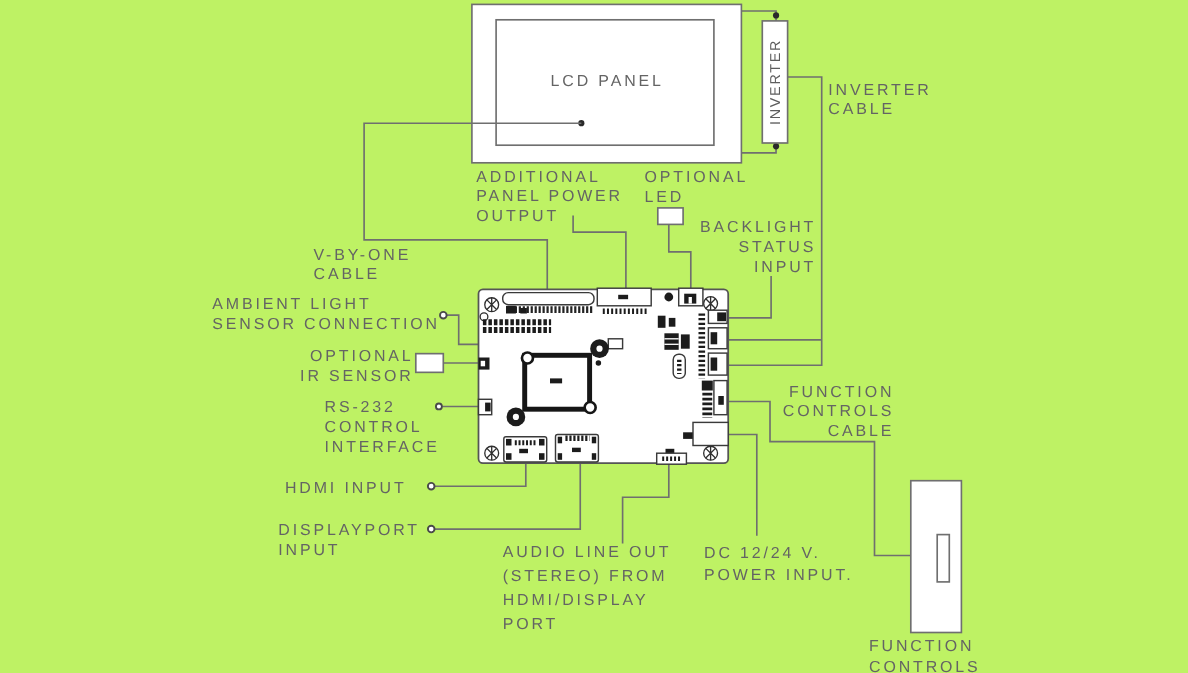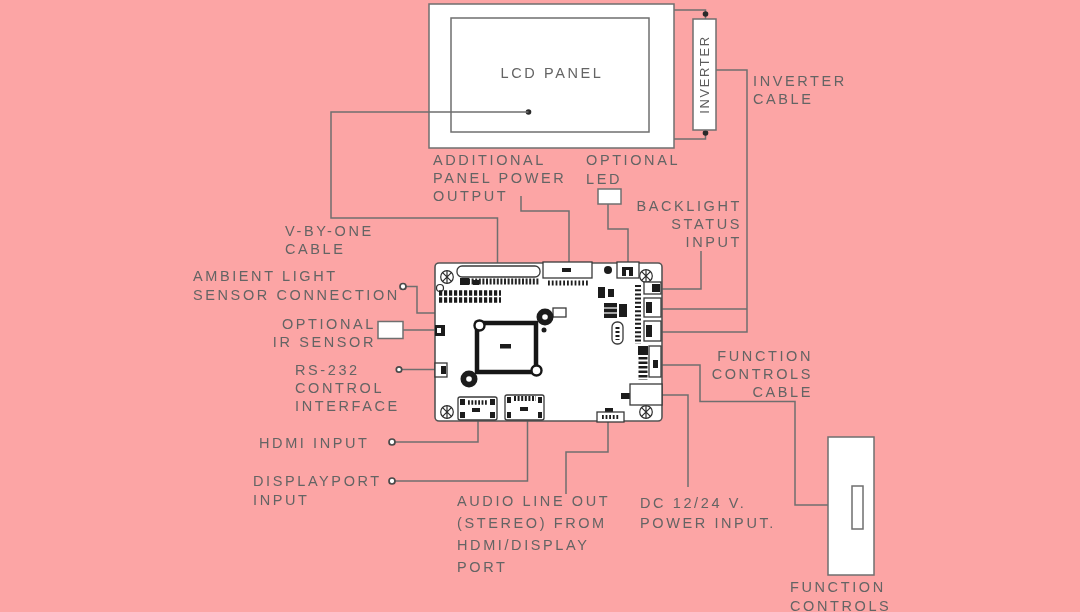--- a/index.html
+++ b/index.html
@@ -1,16 +1,16 @@
 <!DOCTYPE html>
 <html><head>
 <meta charset="utf-8">
 <style>
   html,body{margin:0;padding:0;background:#ffffff;}
-  .page{position:relative;width:1080px;height:612px;background:#fca5a5;overflow:hidden;
+  .page{position:relative;width:1080px;height:612px;background:#bef264;overflow:hidden;
         font-family:"Liberation Sans",sans-serif;}
   svg{display:block;}
   .lbl{font-family:"Liberation Sans",sans-serif;font-size:14.5px;letter-spacing:2.6px;
        fill:#646464;font-weight:400;}
   .lbl-sm{font-family:"Liberation Sans",sans-serif;font-size:13px;letter-spacing:1.6px;
        fill:#5d5d5d;}
   .wire{stroke:#6f6f6f;stroke-width:1.5;fill:none;}
   .box{stroke:#6f6f6f;stroke-width:1.5;fill:#ffffff;}
   .part{stroke:#3a3a3a;stroke-width:1.3;fill:#ffffff;}
   .dk{fill:#1c1c1c;stroke:none;}

